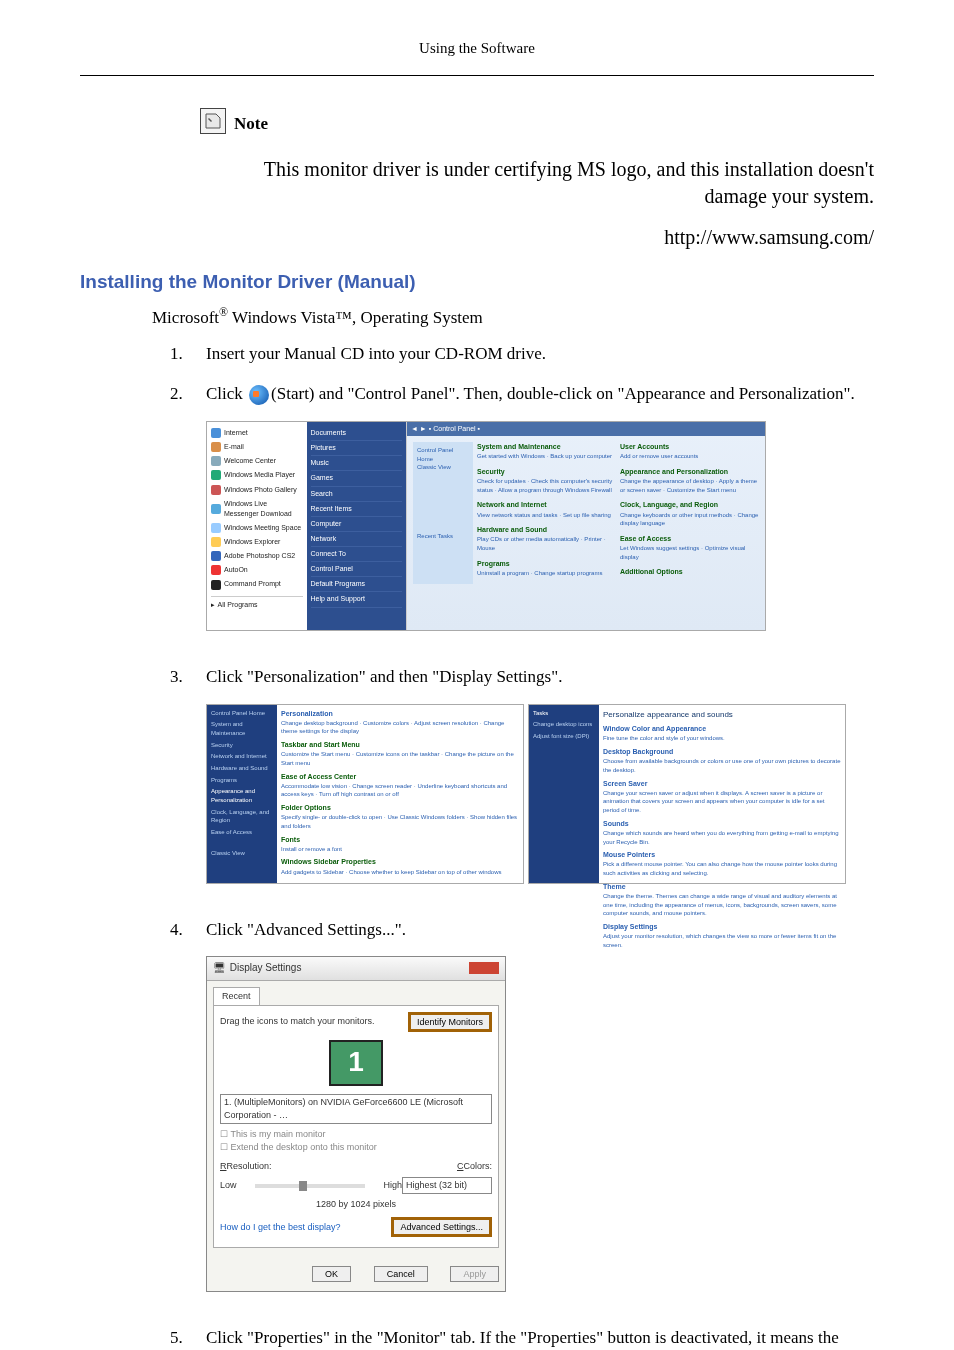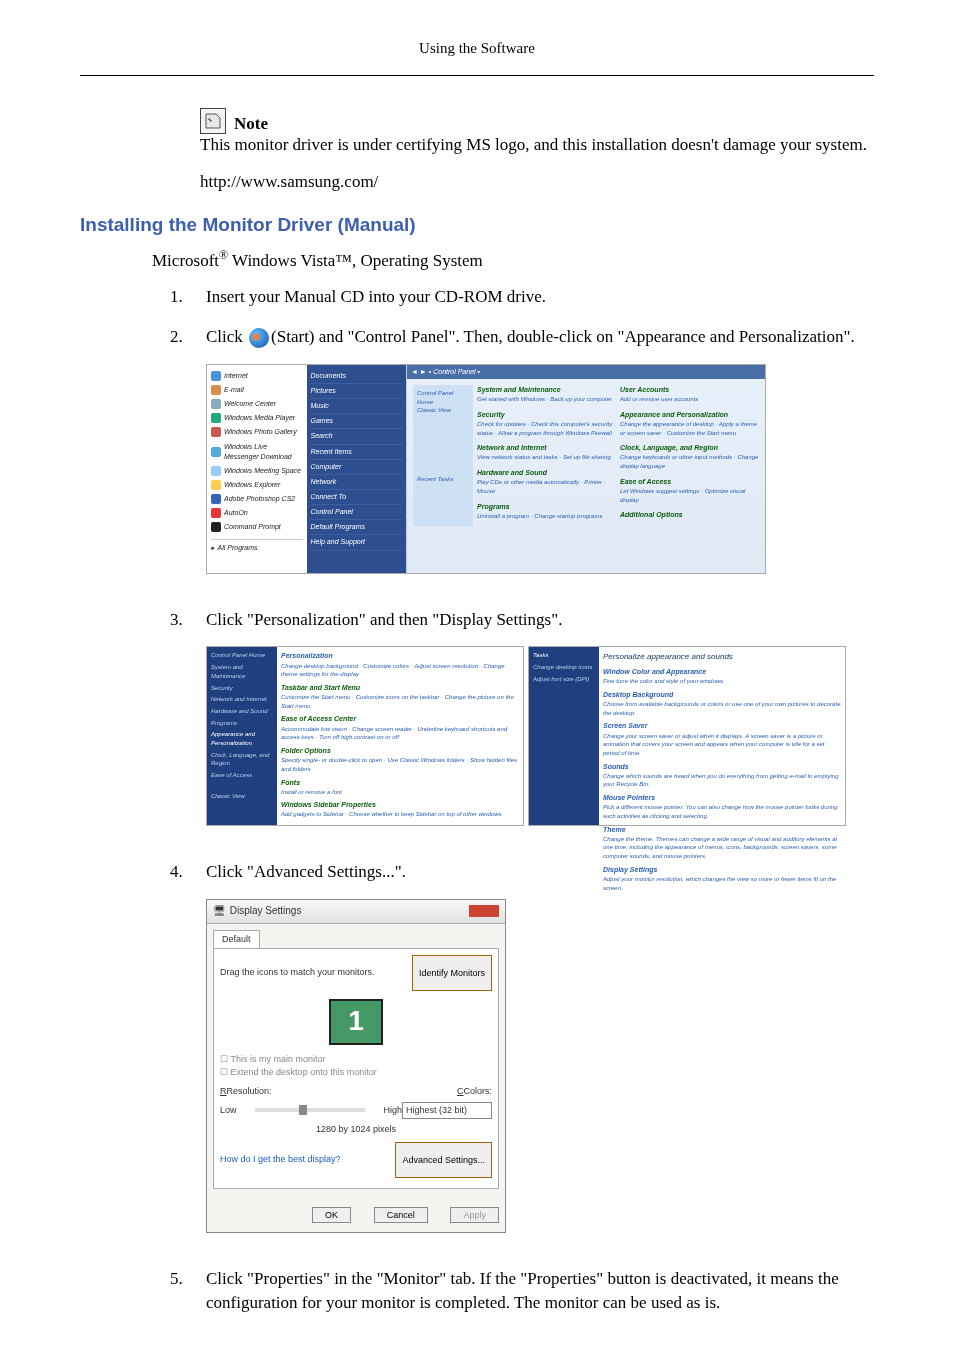--- a/index.html
+++ b/index.html
@@ -5,33 +5,33 @@
   * { box-sizing: border-box; margin: 0; padding: 0; }
   body {
     font-family: "Times New Roman", Times, serif;
     background: #fff;
     width: 954px;
     margin: 0 auto;
     color: #000;
   }
   .page { padding: 40px 80px 30px 80px; }
   .header-area { text-align: center; font-size: 15px; padding-bottom: 18px; border-bottom: 1px solid #000; margin-bottom: 32px; }
-  .note-block { margin-left: 120px; margin-bottom: 0; }
+  .note-block { margin-left: 120px; margin-bottom: 22px; }
   .note-icon {
     display: inline-block;
     vertical-align: bottom;
     width: 26px; height: 26px;
     border: 1px solid #444;
     background: #f4f4f4;
     position: relative;
     margin-right: 4px;
   }
   .note-icon svg { position: absolute; top: 2px; left: 2px; }
   .note-label { font-weight: bold; font-size: 17px; vertical-align: bottom; }
-  .note-text { margin-left: 120px; font-size: 17px; margin-bottom: 14px; line-height: 1.35; }
+  .note-text { margin-left: 120px; font-size: 20px; margin-bottom: 14px; line-height: 1.35; text-align: right; }
   .section-heading {
     color: #3d5fb1;
     font-family: Arial, Helvetica, sans-serif;
     font-weight: bold;
     font-size: 19px;
     margin: 20px 0 12px 0;
   }
   .os-line { margin-left: 72px; font-size: 17px; margin-bottom: 14px; }
   .steps { list-style: none; margin-left: 90px; }
   .steps > li { display: flex; margin-bottom: 16px; font-size: 17px; line-height: 1.45; }
@@ -56,21 +56,20 @@
   }
   .fig { margin: 14px 0 18px 0; text-align: center; }
   .fig-inner {
     display: inline-block;
     border: 1px solid #aaa;
     background: #f2f6fb;
     font-family: Arial, sans-serif;
     text-align: left;
     font-size: 7px;
     color: #35578f;
-    font-style: italic;
   }
   
   .fig1 { width: 560px; height: 210px; display: flex; }
   .fig1-left { width: 200px; background: #fff; border-right: 1px solid #ccc; display: flex; }
   .fig1-left-a { width: 100px; background: #fff; padding: 4px; }
   .fig1-left-a .itm { display: flex; align-items: center; gap: 3px; padding: 2px 0; color: #222; }
   .fig1-left-a .ico { width: 10px; height: 10px; background: #7aa; border-radius: 2px; flex-shrink: 0; }
   .fig1-left-b { width: 100px; background: #2d4f8f; color: #fff; padding: 4px; }
   .fig1-left-b div { padding: 2px 0; border-bottom: 1px solid #3d5f9f; }
   .fig1-right { flex: 1; background: linear-gradient(#e8f0fa,#dfe9f5); position: relative; }
@@ -91,21 +90,21 @@
   .fig2-main .item { margin-bottom:4px; }
   .fig2-main .hd { color:#0a5c0a; font-weight:bold; font-size:7px; }
   
   .fig3 { width: 300px; background: #f4f4f0; border: 1px solid #888; font-family: Arial, sans-serif; }
   .fig3-title { background: linear-gradient(#fafafa,#e0e0e0); padding: 4px 6px; font-size: 10px; color:#333; border-bottom:1px solid #aaa; display:flex; align-items:center; gap:4px; }
   .fig3-title .close { margin-left:auto; width:30px; height:12px; background:#c43; }
   .fig3-body { padding: 6px; font-size: 9px; color:#333; }
   .fig3-body .tab { border:1px solid #aaa; border-bottom:none; padding:2px 8px; display:inline-block; background:#fff; font-size:9px; }
   .fig3-body .panel { border:1px solid #aaa; background:#fff; padding:6px; }
   .fig3-body .row { display:flex; justify-content:space-between; align-items:center; margin-bottom:4px; }
-  .fig3-body button { font-size:9px; padding:12px 6px; background:#efefef; border:1px solid #a16207;text-align:center; }
+  .fig3-body button { font-size:9px; padding:2px 6px; background:#efefef; border:3px solid #a16207;text-align:center; }
   .mon-box { background:#496; color:#fff; font-size:28px; font-weight:bold; width:54px; height:46px; display:flex; align-items:center; justify-content:center; margin:8px auto; border:2px solid #222; }
   .dd { border:1px solid #888; background:#fff; padding:1px 3px; font-size:9px; }
   .slider { display:flex; align-items:center; gap:16px; font-size:9px; }
   .slider .track { flex:1; height:4px; background:#ddd; position:relative; margin:0 2px; }
   .slider .thumb { position:absolute; left:40%; top:-3px; width:8px; height:10px; background:#888; }
   .link { color:#1a5fc0; font-size:9px; }
   .btnrow { text-align:right; padding:6px; }
   .btnrow button { font-size:9px; padding:2px 12px; margin-left:18px; background:#efefef; border:1px solid #888; }
   sup { font-size: 0.7em; }
 </style>
@@ -363,27 +362,28 @@
       <div class="step-body">
         <p>Click "Advanced Settings...".</p>
         <div class="fig" style="text-align:left;margin-left:0">
           <div class="fig3">
             <div class="fig3-title">
                 <span>🖥</span>
                 <span>Display Settings</span>
                 <span class="close"></span>
               </div>
             <div class="fig3-body">
-              <span class="tab">Default</span>
+              <span class="tab">Recent</span>
               <div class="panel">
                 <div class="row">
                   <span>Drag the icons to match your monitors.</span>
                   <button>Identify Monitors</button>
                 </div>
                 <div class="mon-box">1</div>
+                <div class="dd">1. (MultipleMonitors) on NVIDIA GeForce6600 LE (Microsoft Corporation - …</div>
                 <div style="color:#888;margin-top:4px">☐ <span>This is my main monitor</span></div>
                 <div style="color:#888">☐ <span>Extend the desktop onto this monitor</span></div>
                 <div class="row" style="margin-top:6px">
                   <span><u textcontent="Resolution:">R</u><span>Resolution:</span></span>
                   <span><u>C</u><span>Colors:</span></span>
                 </div>
                 <div class="row">
                   <div class="slider" style="flex:1">
                     <span>Low</span>
                     <div class="track">

